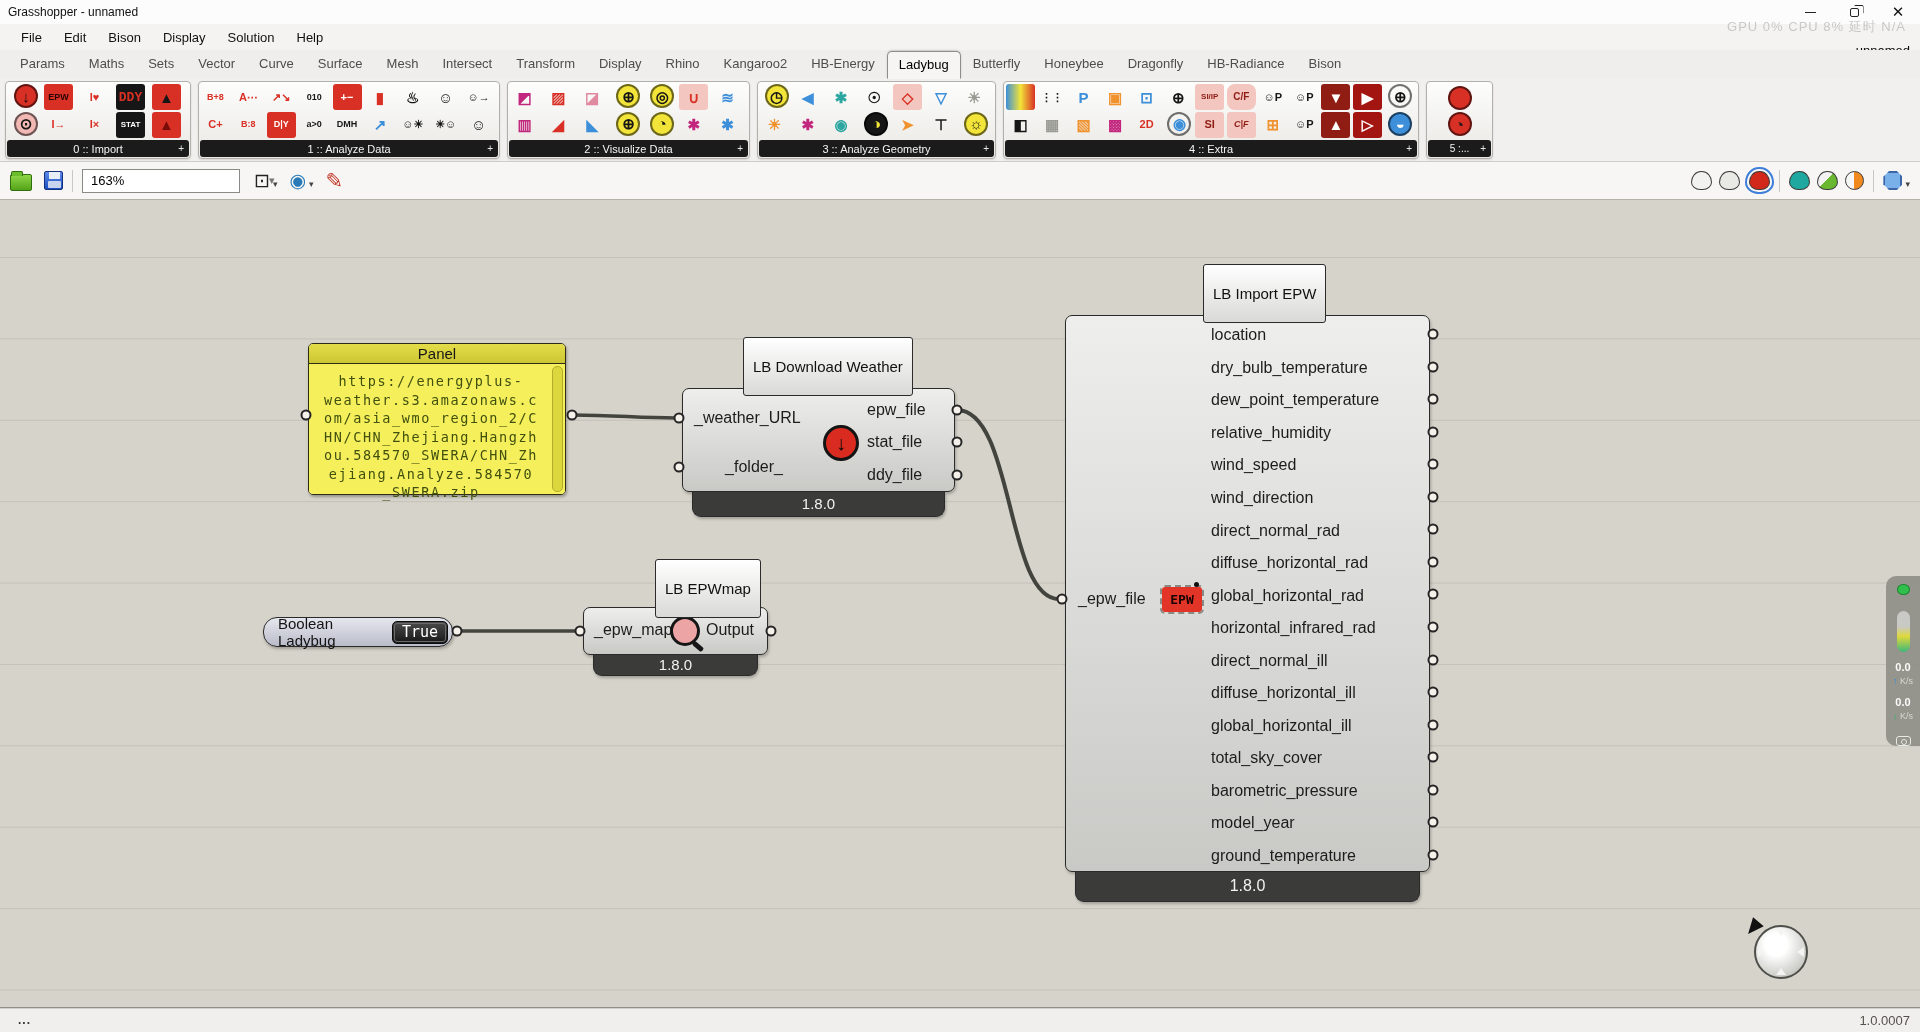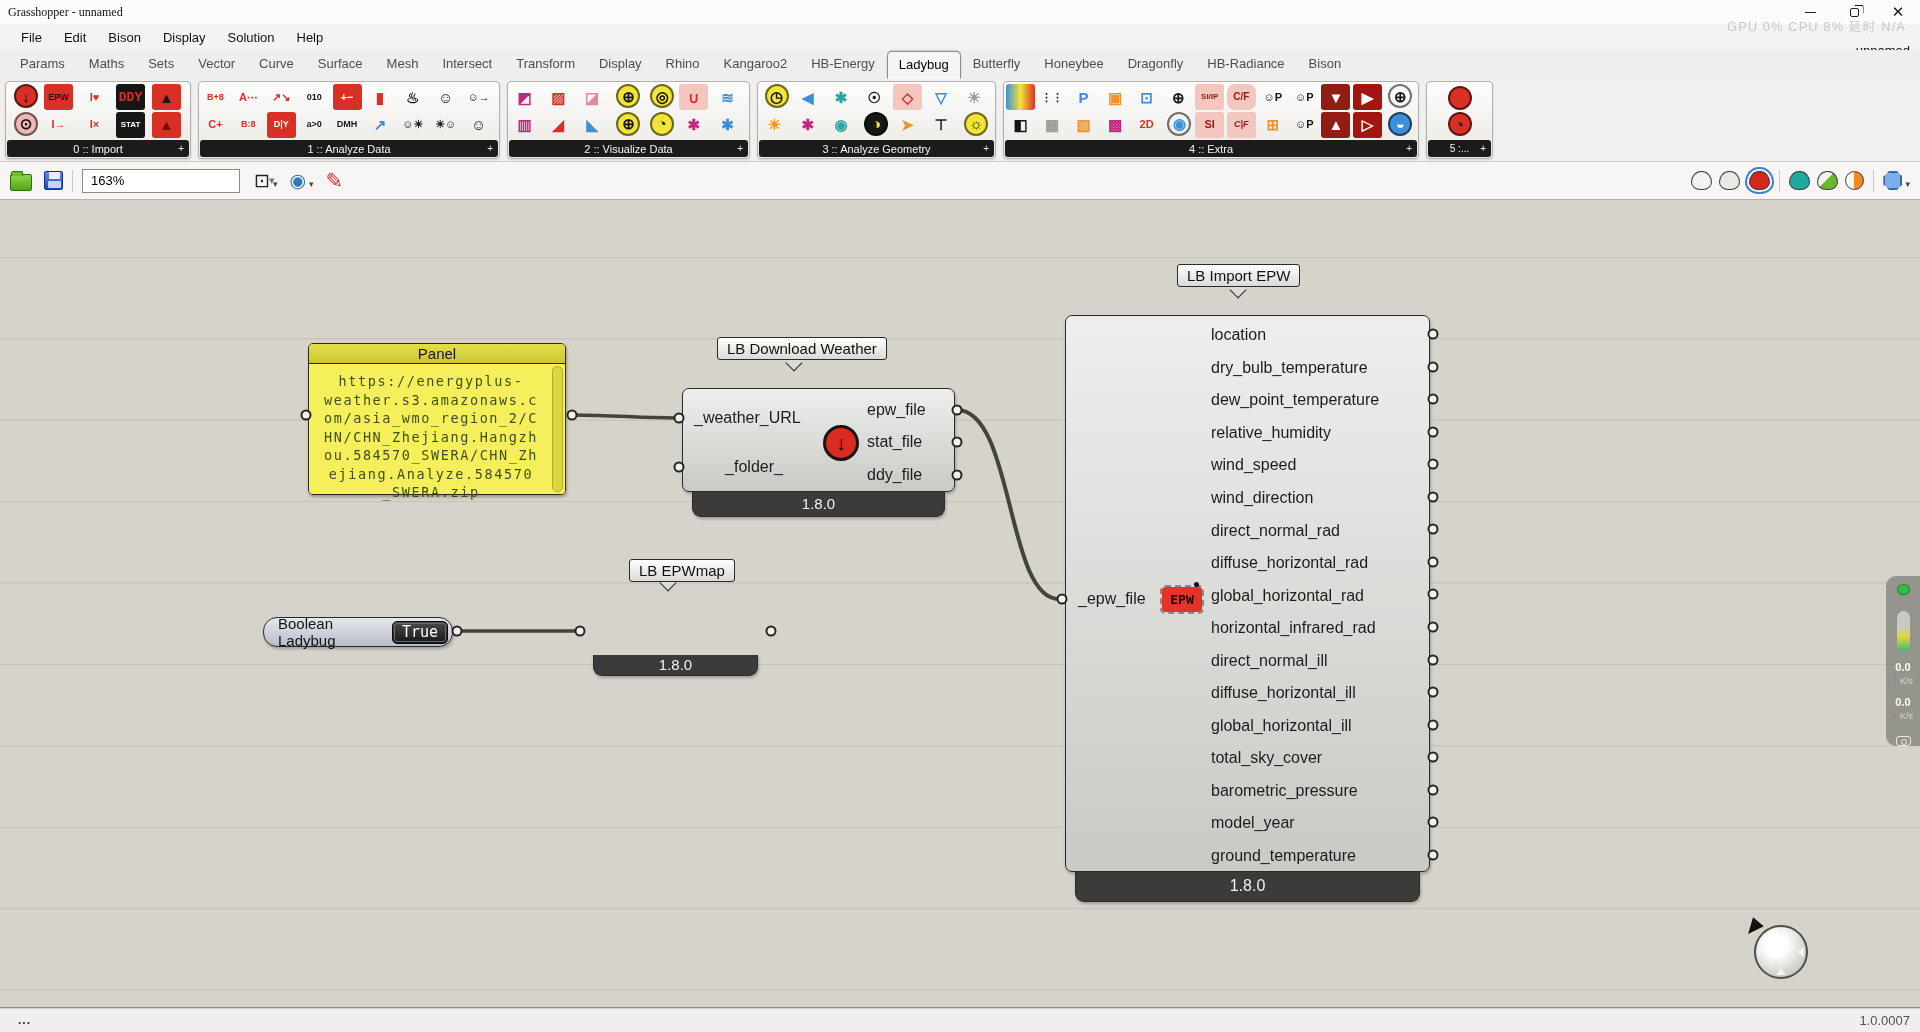--- a/index.html
+++ b/index.html
@@ -3,21 +3,21 @@
 <meta charset="utf-8">
 <style>
   html,body{margin:0;padding:0;background:#777;}
   *{box-sizing:border-box;}
   #app{position:relative;width:1920px;height:1032px;background:#f1f0ee;overflow:hidden;
        font-family:"Liberation Sans",sans-serif;color:#111;}
 
   
   #titlebar{position:relative;height:24px;background:#fcfcfc;font-size:12px;
             display:flex;align-items:center;}
-  #title-text{margin-left:8px;color:#111;font-family:Liberation Serif, serif;}
+  #title-text{margin-left:8px;color:#111;}
   #winbtns{position:absolute;right:0;top:0;height:24px;display:flex;}
   .wb{width:44px;height:24px;display:flex;align-items:center;justify-content:center;cursor:default;}
   .wb-min i{display:block;width:11px;border-bottom:1.5px solid #222;}
   .wb-max i{display:block;width:9px;height:9px;border:1.2px solid #222;border-radius:2px;position:relative;background:#fcfcfc;}
   .wb-max i:before{content:"";position:absolute;left:2px;top:-4px;width:9px;height:9px;border:1.2px solid #222;border-radius:2px;clip-path:polygon(20% 0,100% 0,100% 80%,20% 80%);}
   .wb-close{font-size:15px;color:#111;}
 
   
   #menubar{position:relative;height:26px;background:#f4f3f1;display:flex;align-items:center;padding-left:10px;font-size:13px;}
   .menu-item{padding:0 11px;height:100%;display:flex;align-items:center;cursor:default;}
@@ -65,21 +65,21 @@
           background-color:#d6d3ca;
           background-image:linear-gradient(#c5c1b8 1px,transparent 1px),linear-gradient(90deg,#c5c1b8 1px,transparent 1px);
           background-size:244px 81.4px,244px 81.4px;
           background-position:0 57px,2px 0;
           border-bottom:1px solid #8f8d87;}
   #wires{position:absolute;inset:0;z-index:1;}
   .comp{position:absolute;z-index:2;}
 
   
   .bubble{position:absolute;z-index:3;background:linear-gradient(180deg,#ffffff,#d9d9d7);border:1.5px solid #2b2b2b;
-          border-radius:3px;font-size:15px;color:#111;padding:2px 9px;white-space:nowrap;}
+          border-radius:3px;font-size:15px;color:#111;padding:20px 9px;white-space:nowrap;margin-left:26px;}
   .notch{position:absolute;bottom:-7px;width:12px;height:12px;background:#dadad8;border-right:1.5px solid #2b2b2b;border-bottom:1.5px solid #2b2b2b;transform:rotate(45deg);z-index:2;}
 
   
   .gbody{position:absolute;background:linear-gradient(180deg,#eeeeec,#c9c9c6);border:1.6px solid #2b2b2b;border-radius:7px;
          box-shadow:1px 2px 3px rgba(0,0,0,.25);}
   .gver{position:absolute;background:#3b3b3a;color:#f2f2f2;text-align:center;font-size:15px;
         border:1.6px solid #2b2b2b;border-top:none;border-radius:0 0 9px 9px;box-shadow:1px 2px 3px rgba(0,0,0,.25);}
   .port{position:absolute;font-size:16px;color:#1c1c1c;white-space:nowrap;}
   .jack{position:absolute;width:11px;height:11px;background:#f4f1ea;border:2.6px solid #252525;border-radius:50%;z-index:4;transform:translate(-50%,-50%);}
 
@@ -380,20 +380,25 @@
     <div class="jack" style="left:957px;top:275px"></div>
 
     <div class="comp" id="toggle" style="left:263px;top:417px;width:190px;height:30px">
       <span id="toggle-label">Boolean Ladybug</span>
       <span id="toggle-btn">True</span>
     </div>
     <div class="jack" style="left:457px;top:431px"></div>
 
     <div class="bubble" style="left:629px;top:359px">LB EPWmap</div>
     <div class="notch" style="left:662px;top:377px"></div>
+    <div class="gbody" style="left:583px;top:407px;width:185px;height:48px">
+      <span class="port" style="left:10px;top:13px">_epw_map</span>
+      <div class="mag" style="left:86px;top:8px"></div>
+      <span class="port" style="right:13px;top:13px">Output</span>
+    </div>
     <div class="gver" style="left:593px;top:455px;width:165px;height:21px;line-height:19px">1.8.0</div>
     <div class="jack" style="left:580px;top:431px"></div>
     <div class="jack" style="left:771px;top:431px"></div>
 
     <div class="bubble" style="left:1177px;top:64px">LB Import EPW</div>
     <div class="notch" style="left:1232px;top:84px"></div>
     <div class="gbody" style="left:1065px;top:115px;width:365px;height:557px">
       <span class="port" style="left:12px;top:274px">_epw_file</span>
       <div class="epw-chip" style="left:96px;top:271px;width:40px;height:25px">
         <i></i>

